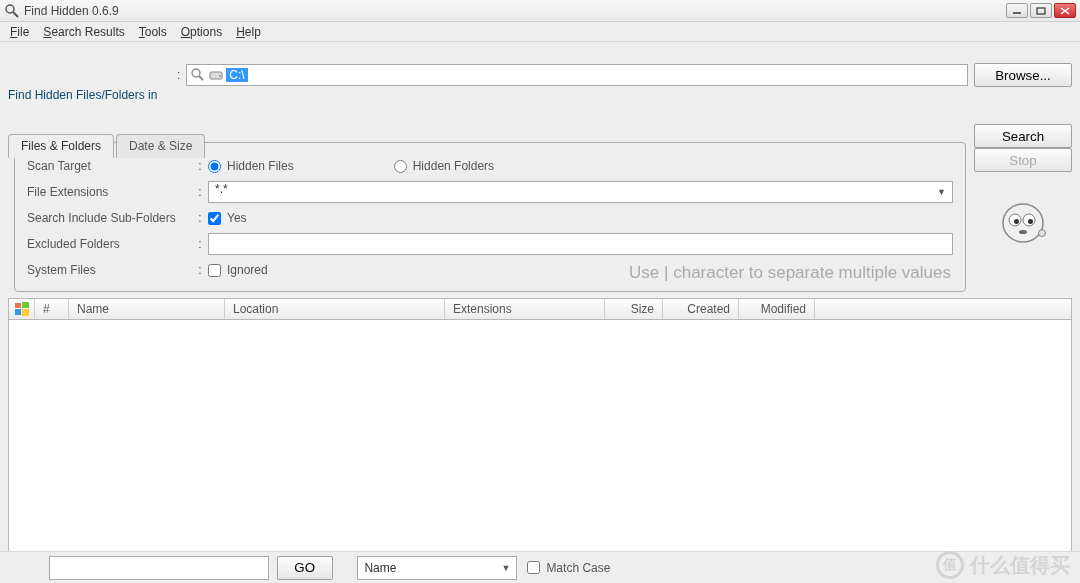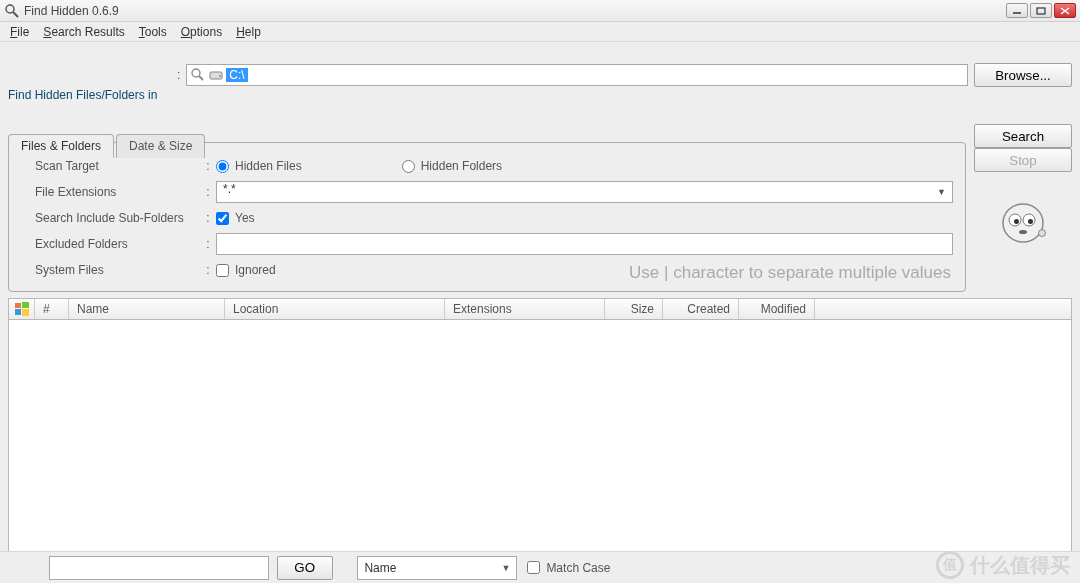--- a/index.html
+++ b/index.html
@@ -111,23 +111,24 @@
   color:#555;
 }
 .tab.active {
   background: #eeeeee;
   border-bottom: 1px solid #eeeeee;
   color:#333;
 }
 .tab-body {
   border: 1px solid #aaa;
   border-radius: 0 4px 4px 4px;
-  padding: 10px 12px 8px 26px;
+  padding: 10px 12px 8px 12px;
   background: #eeeeee;
   position: relative;
+  margin-left: 6px;
 }
 .form-row {
   display: flex;
   align-items: center;
   height: 26px;
 }
 .form-label { width: 165px; color:#555; }
 .form-colon { width: 16px; text-align:center; color:#555; }
 .radio-lbl { display:flex; align-items:center; margin-right: 100px; color:#555; }
 .radio-lbl input { margin-right: 6px; }

